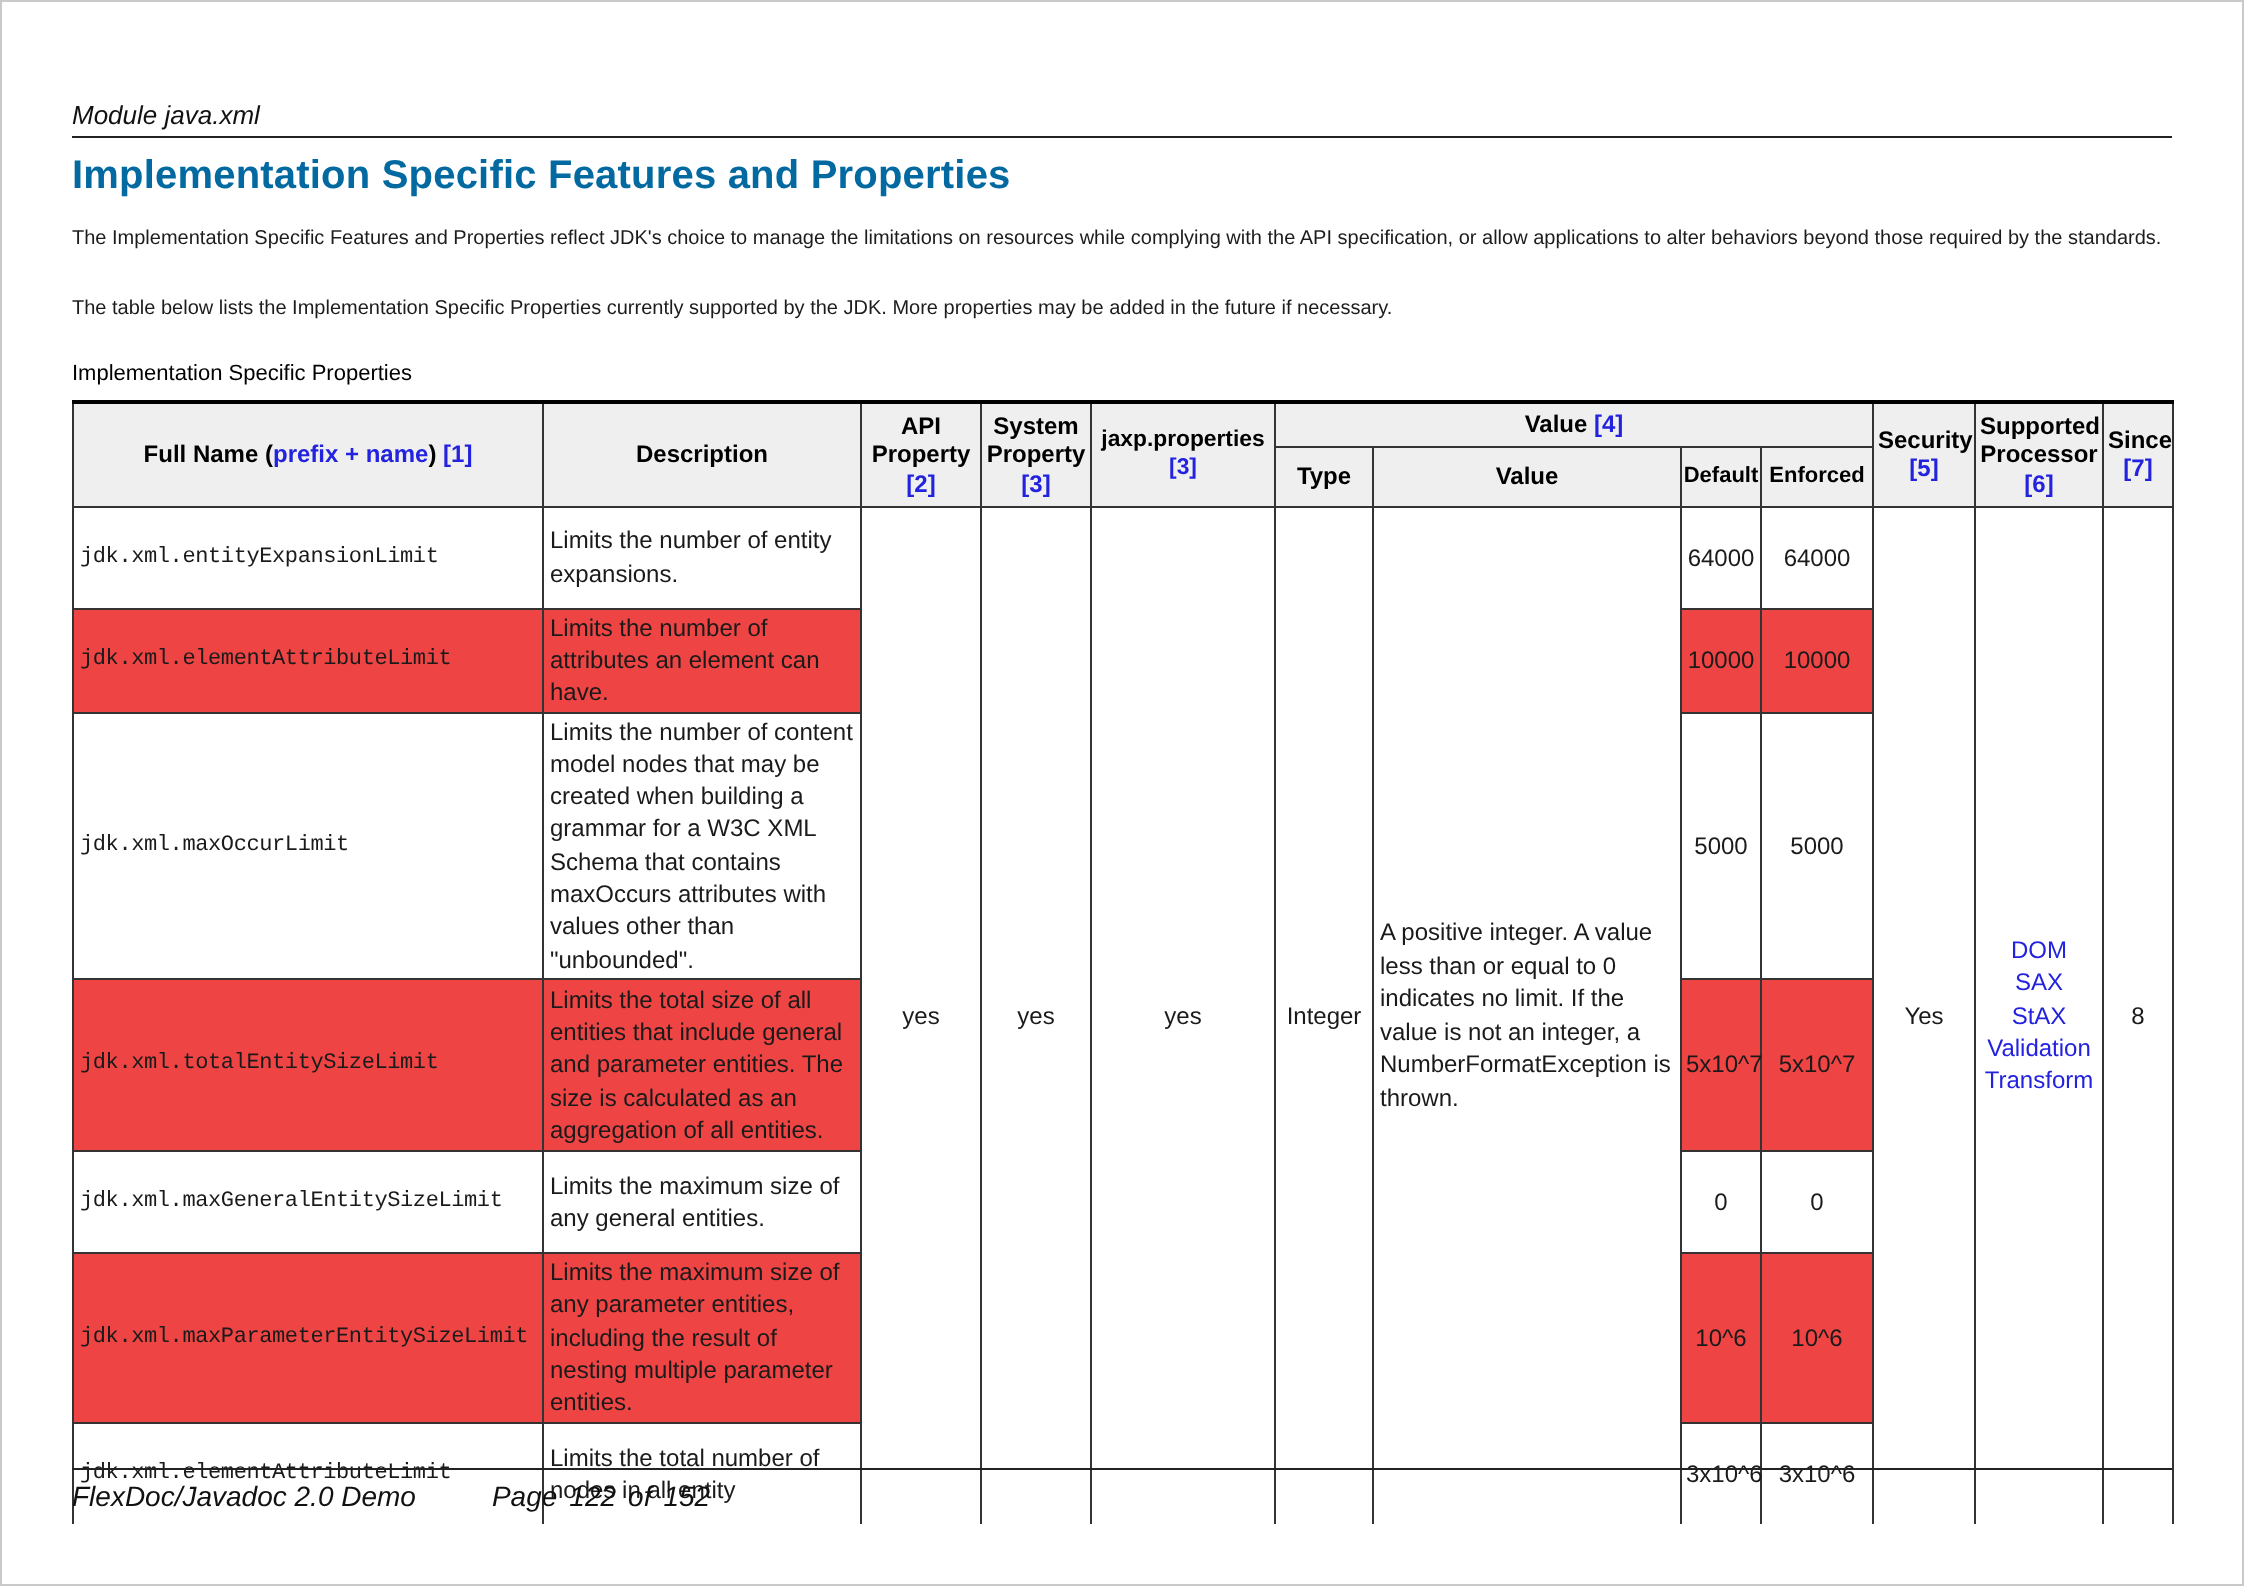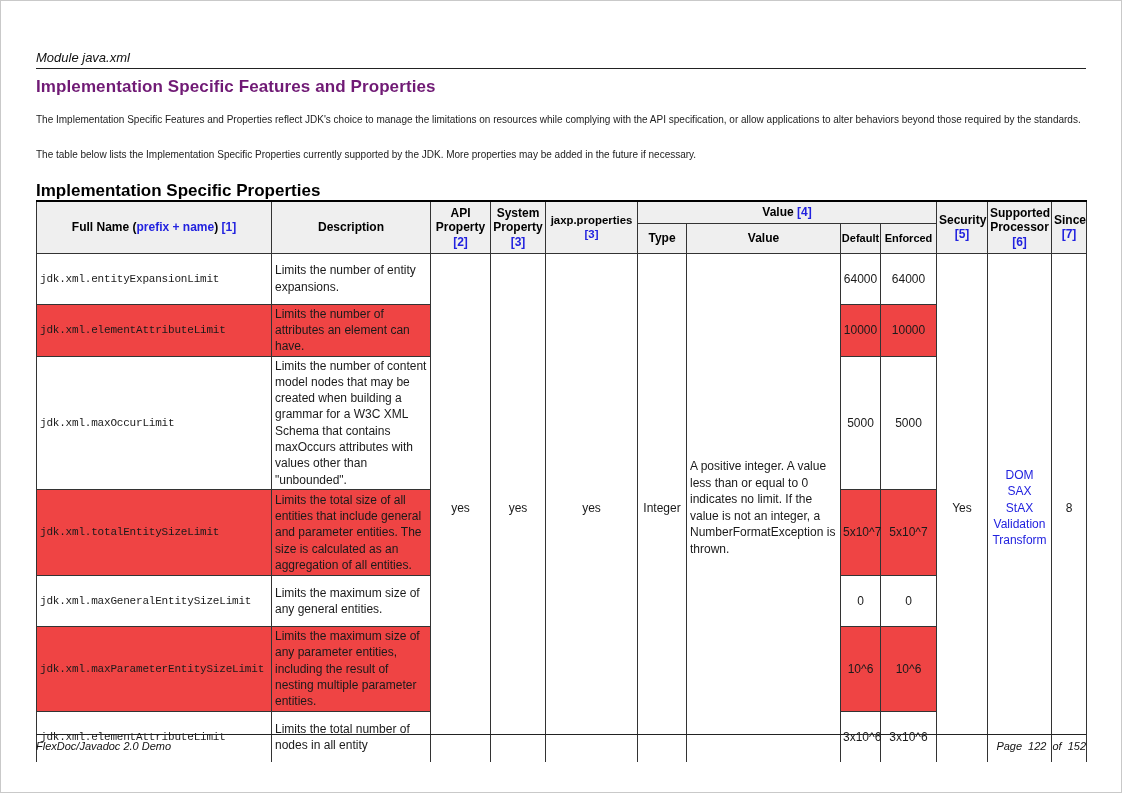--- a/index.html
+++ b/index.html
@@ -12,30 +12,30 @@
     border:1px solid #c9c9c9;
     overflow:hidden;
   }
   .module-line {
     position:absolute; top:34px; left:35px; right:35px;
     font-style:italic; font-size:13px; color:#111;
     padding-bottom:3px; border-bottom:1.5px solid #222;margin-top:15px;
   }
   .doc-title {
     position:absolute; top:76px; left:35px;
-    font-size:17px; font-weight:bold; color:#701a75;
+    font-size:20px; font-weight:bold; color:#0369a1;
     letter-spacing:0.1px;
     text-align:center;
   }
   .para { position:absolute; left:35px; right:33px; font-size:10px; line-height:17.5px; color:#1c1c1c; }
   .para-1 { top:110px; }
   .para-2 { top:145px; }
   .table-caption {
     position:absolute; top:180px; left:35px;
-    font-size:17px; font-weight:bold; color:#000;
+    font-size:11px; font-weight:normal; color:#000;
   }
   table.proptable {
     position:absolute; top:199px; left:35px;
     border-collapse:collapse; table-layout:fixed; width:1051px;
     border-top:2.5px solid #000;
     border-bottom:hidden; 
     font-size:12px; color:#1a1a1a;
   }
   .proptable th, .proptable td { border:1px solid #333; vertical-align:middle; }
   .proptable th {
@@ -50,22 +50,22 @@
   }
   td.desc-cell { font-size:12px; line-height:16.3px; padding:1px 2px 1px 3px;margin-top:33px; }
   td.center-cell { text-align:center; padding:18px 2px; }
   td.value-cell { font-size:12px; line-height:16.5px; padding:1px 3px; }
   tr.alt td { background:#ef4444; }
   .link { color:#2222df; cursor:pointer; text-decoration:none; }
   .procs span { display:block; text-align:center; line-height:16.3px; }
   .page-footer {
     position:absolute; top:733px; left:35px; right:35px;
     border-top:1.5px solid #222; padding-top:5px;
-    display:flex; justify-content:space-between;
-    font-style:italic; font-size:11px; color:#111;
+    display:flex; 
+    font-style:italic; font-size:14px; color:#111;gap:32px;
   }
   .page-footer .pg span { margin-left:6px; }
 </style>
 </head>
 <body>
 
 <div class="module-line">
   <span>Module java.xml</span>
 </div>
 

